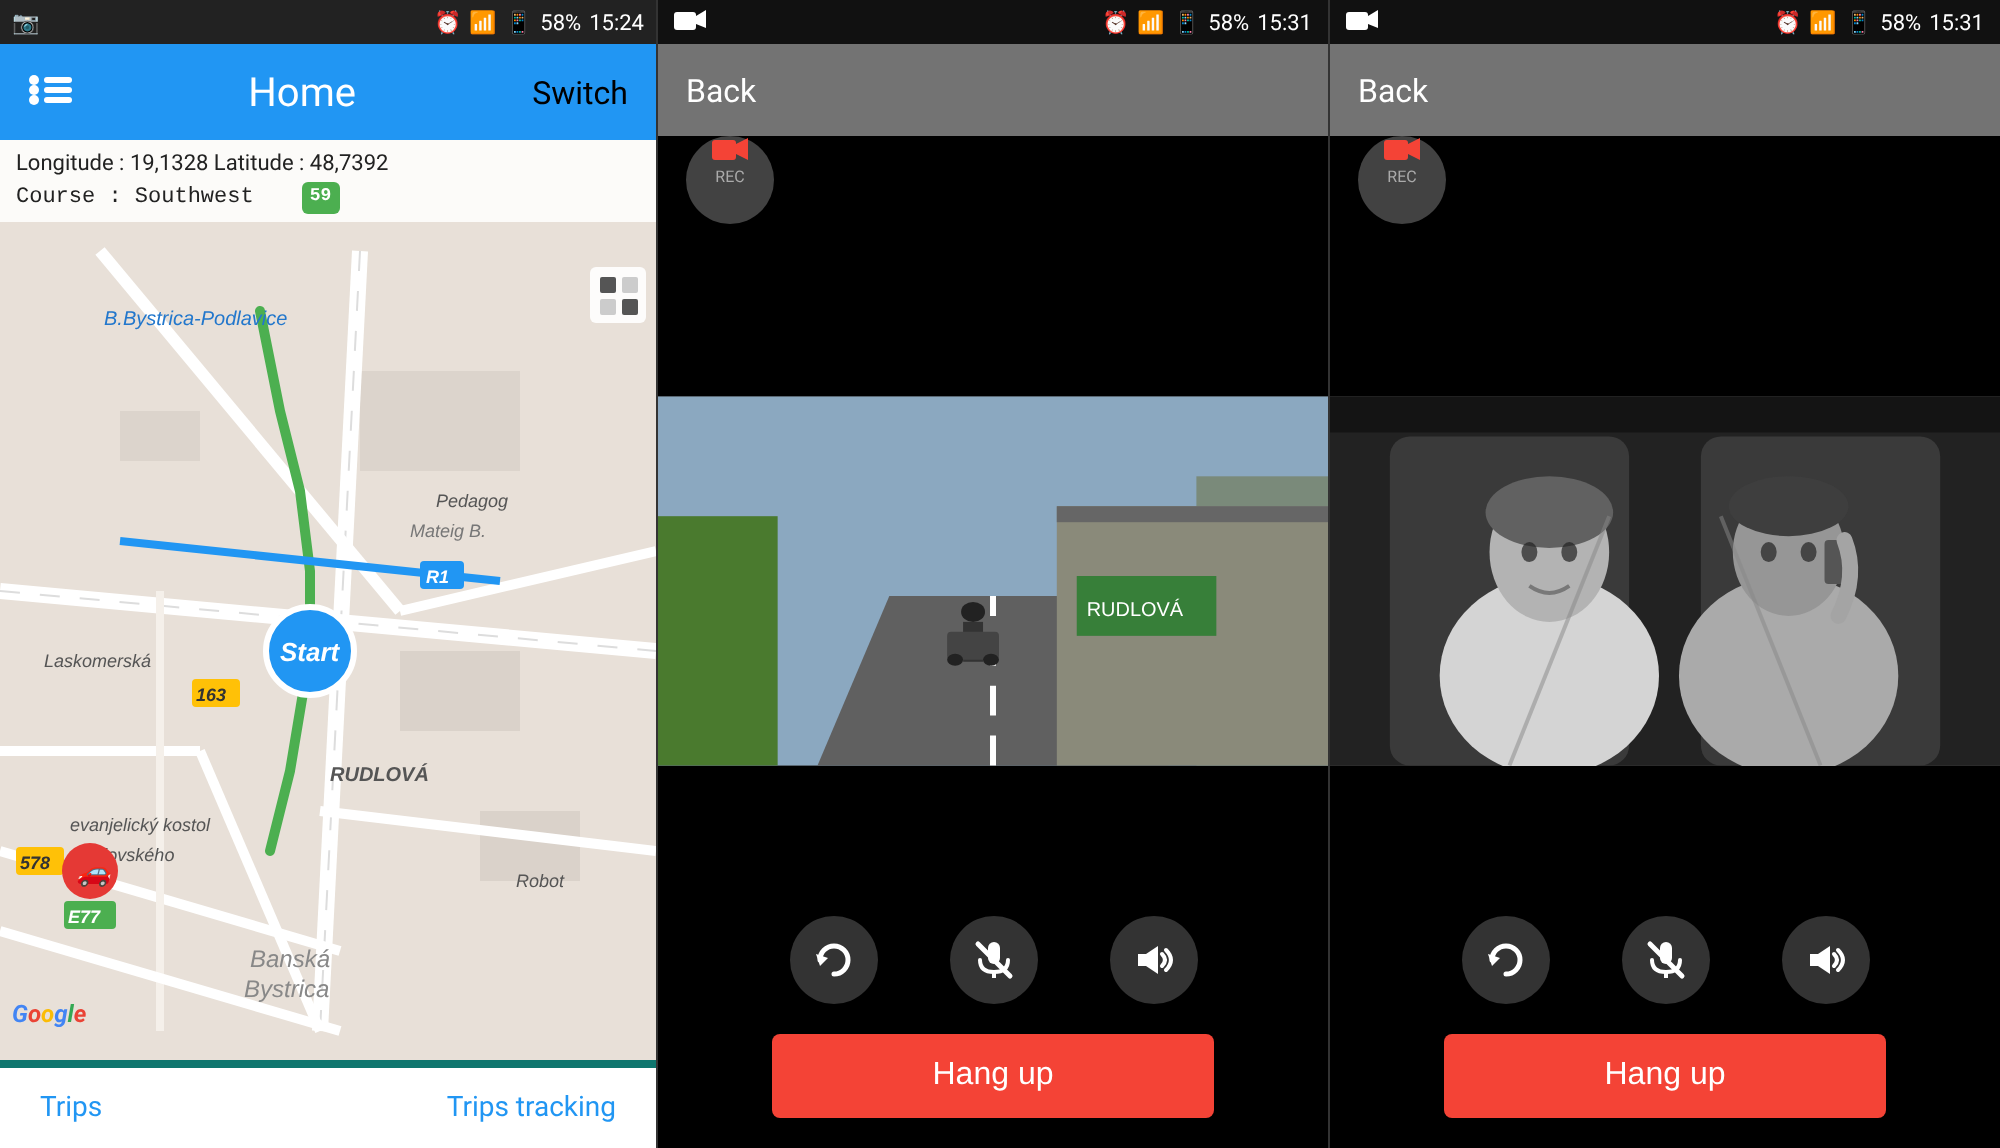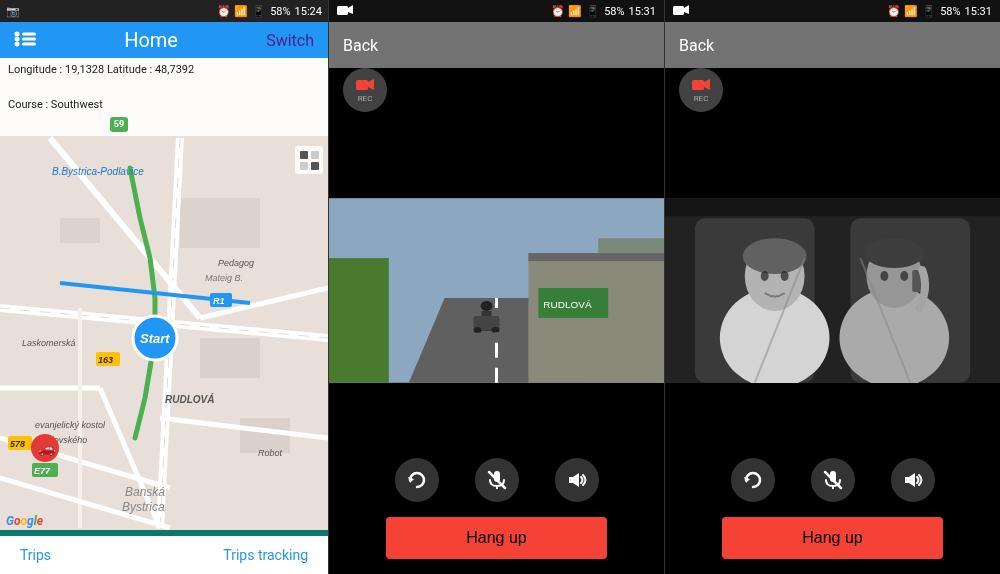--- a/index.html
+++ b/index.html
@@ -31,40 +31,40 @@
       justify-content: space-between;
       padding: 0 6px;
       font-size: 11px;
       color: #fff;
       flex-shrink: 0;
     }
     .status-bar .left-icons { display: flex; align-items: center; gap: 4px; }
     .status-bar .right-info { display: flex; align-items: center; gap: 4px; font-size: 11px; }
 
     .app-header {
-      height: 36px;
+      height: 48px;
       background: #2196F3;
       display: flex;
       align-items: center;
       justify-content: space-between;
       padding: 0 14px;
       flex-shrink: 0;
     }
     .header-menu-icon {
       color: #fff;
       font-size: 20px;
       line-height: 1;
     }
     .header-title {
       color: #fff;
       font-size: 20px;
       font-weight: 400;
     }
     .header-switch {
-      color: #4c1d95;
+      color: #000000;
       font-size: 16px;
     }
 
     .info-bar {
       background: rgba(255,255,255,0.85);
       padding: 4px 8px;
       font-size: 11px;
       color: #222;
       line-height: 1.5;
       flex-shrink: 0;
@@ -100,21 +100,21 @@
     .google-logo span:nth-child(5) { color: #34A853; }
     .google-logo span:nth-child(6) { color: #EA4335; }
 
     .bottom-bar {
       height: 44px;
       background: #fff;
       display: flex;
       align-items: center;
       justify-content: space-between;
       padding: 0 20px;
-      border-top: 6px solid #0f766e;
+      border-top: 4px solid #0f766e;
       flex-shrink: 0;
     }
     .bottom-link {
       color: #2196F3;
       font-size: 14px;
     }
 
     
     .panel-video {
       width: 336px;
@@ -154,21 +154,21 @@
     .rec-button {
       position: absolute;
       top: 68px;
       left: 14px;
       width: 44px;
       height: 44px;
       background: #424242;
       border-radius: 50%;
       display: flex;
       align-items: center;
-      justify-content: center;
+      justify-content: flex-start;
       flex-direction: column;
       z-index: 10;
     }
     .rec-label {
       color: #aaa;
       font-size: 8px;
       margin-top: 2px;
     }
 
     .video-black-top {
@@ -219,21 +219,21 @@
       background: #000;
       display: flex;
       align-items: center;
       justify-content: center;
       flex-shrink: 0;
       padding-bottom: 8px;
     }
 
     .hang-up-btn {
       background: #f44336;
-      color: #000000;
+      color: #ffffff;
       border: none;
       border-radius: 4px;
       font-size: 16px;
       padding: 12px 80px;
       font-weight: 500;
     }
 
     
     .map-svg-overlay {
       position: absolute;
@@ -281,23 +281,23 @@
         <rect x="8" y="6.5" width="14" height="3" rx="1.5" fill="white"></rect>
         <rect x="8" y="11.5" width="14" height="3" rx="1.5" fill="white"></rect>
       </svg>
     </span>
     <span class="header-title">Home</span>
     <span class="header-switch">Switch</span>
   </div>
 
   <div class="info-bar">
     <div>Longitude : 19,1328   Latitude : 48,7392</div>
-    <div style="display:flex;align-items:center;gap:7px;">
+    <div style="display:flex;align-items:center;gap:24px;font-family:Liberation Mono, monospace;">
       <span>Course : Southwest</span>
-      <span class="speed-badge" style="position:relative;top:0;left:0;margin-top:38px;">59</span>
+      <span class="speed-badge" style="position:relative;top:0;left:0;">59</span>
     </div>
   </div>
 
   <div class="map-container">
     <div class="map-bg">
       <svg class="map-svg-overlay" viewBox="0 0 328 390" xmlns="http://www.w3.org/2000/svg">
 
         <rect width="328" height="390" fill="#e8e0d8"></rect>
 
         <rect x="0" y="0" width="328" height="390" fill="#e8e0d8"></rect>
@@ -362,21 +362,21 @@
         <circle cx="155" cy="200" r="22" fill="#2196F3" stroke="#fff" stroke-width="3"></circle>
         <text x="140" y="205" font-size="13" fill="#fff" font-family="Arial" font-weight="bold">Start</text>
 
         <rect x="295" y="8" width="28" height="28" rx="3" fill="rgba(255,255,255,0.9)"></rect>
         <rect x="300" y="13" width="8" height="8" rx="1" fill="#555"></rect>
         <rect x="311" y="13" width="8" height="8" rx="1" fill="#ccc"></rect>
         <rect x="300" y="24" width="8" height="8" rx="1" fill="#ccc"></rect>
         <rect x="311" y="24" width="8" height="8" rx="1" fill="#555"></rect>
       </svg>
 
-      <div class="google-logo" style="bottom:2px;left:6px;">
+      <div class="google-logo" style="bottom:16px;left:6px;">
         <span>G</span><span>o</span><span>o</span><span>g</span><span>l</span><span>e</span>
       </div>
     </div>
   </div>
 
   <div class="bottom-bar">
     <span class="bottom-link">Trips</span>
     <span class="bottom-link">Trips tracking</span>
   </div>
 </div>

